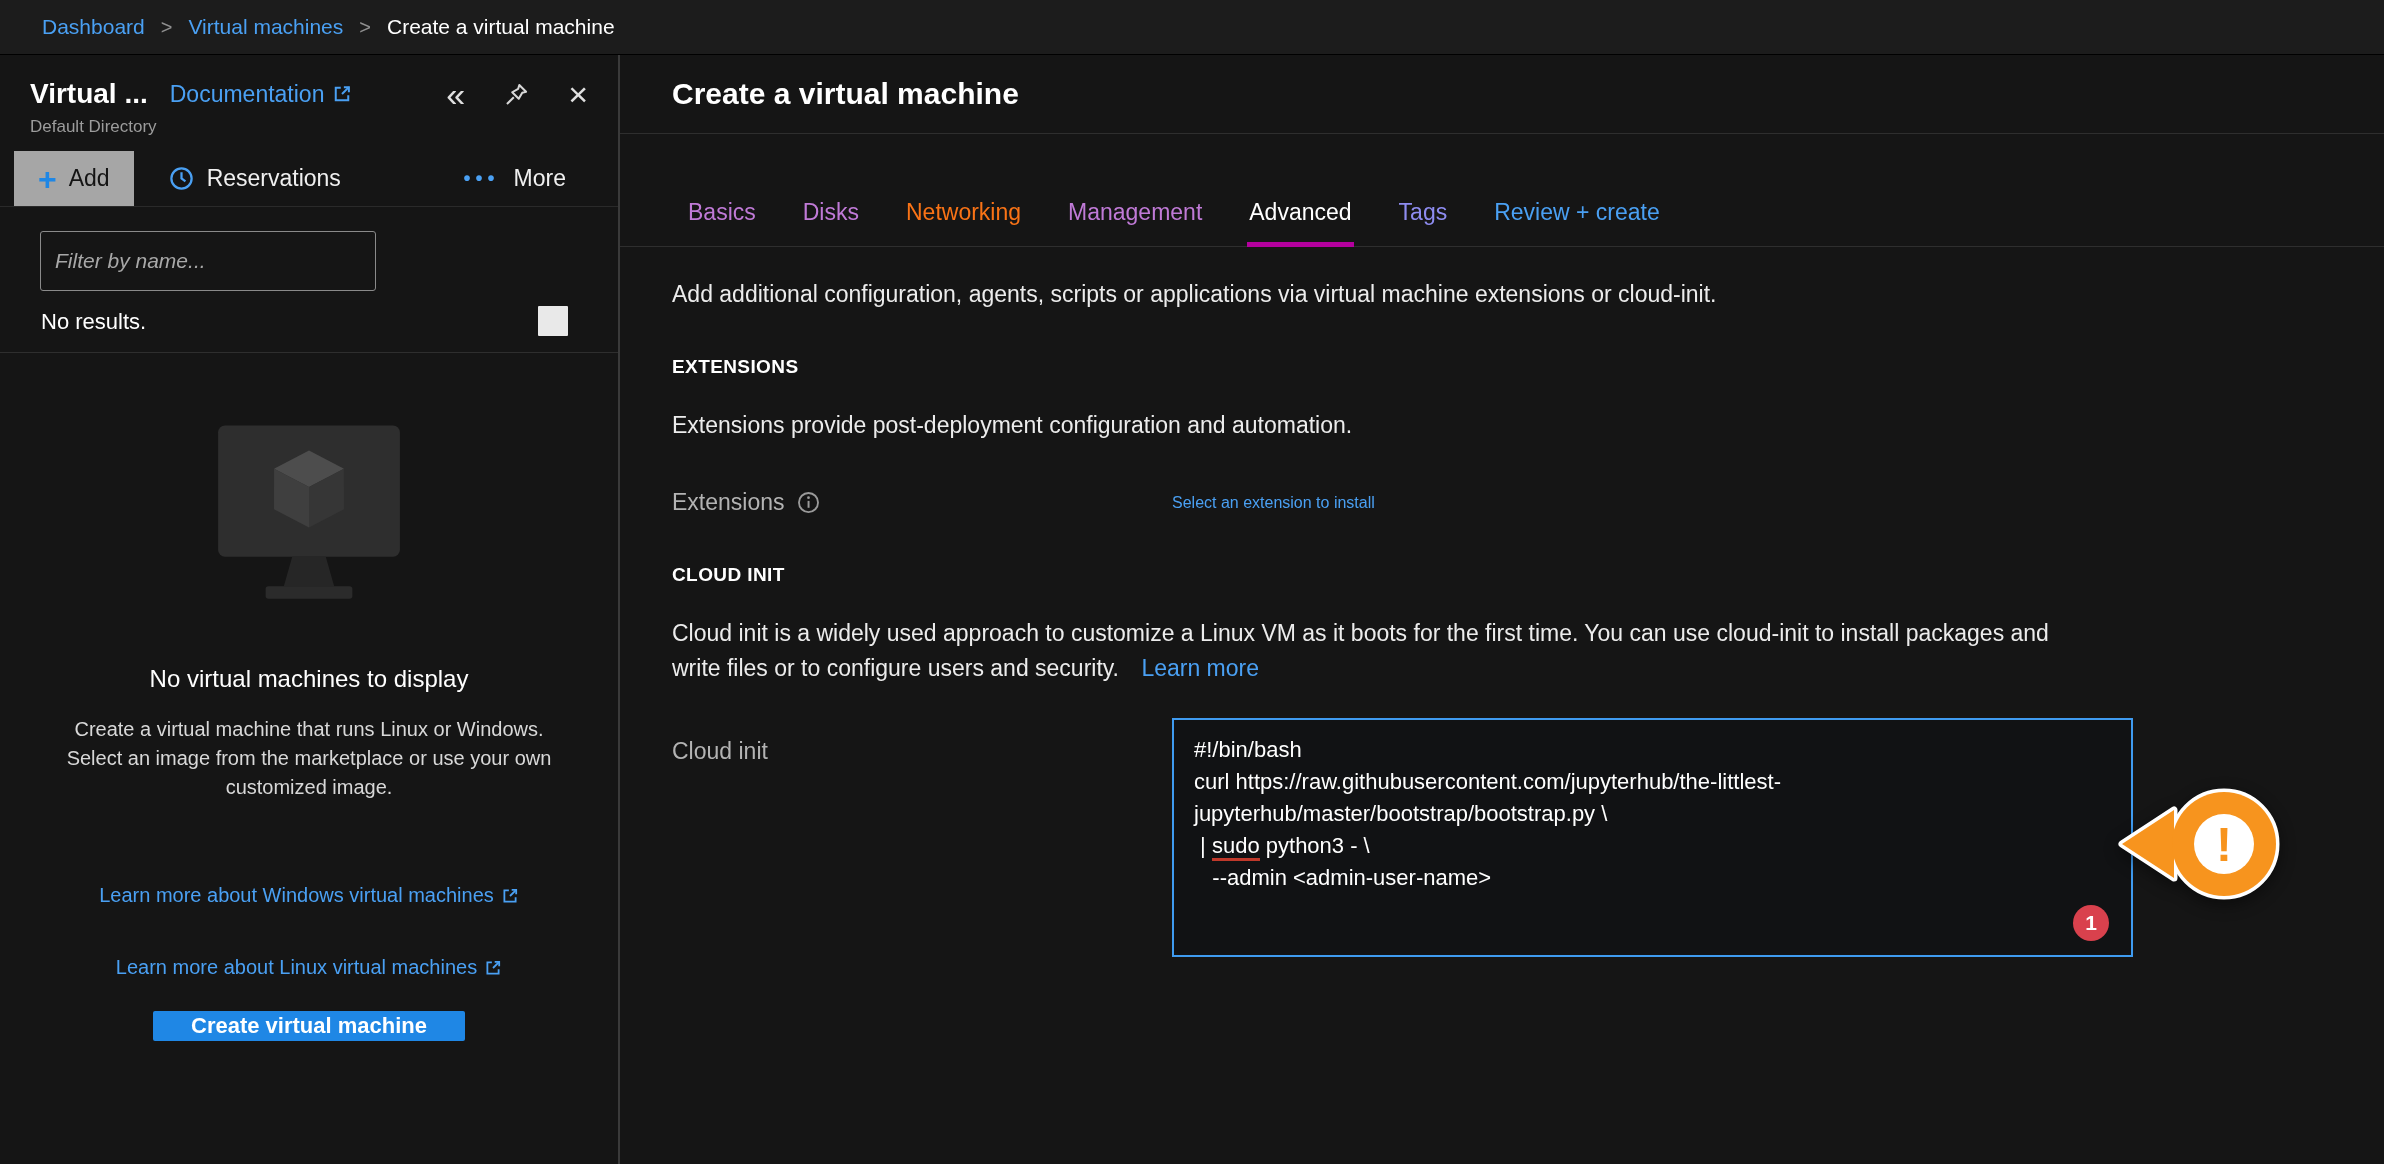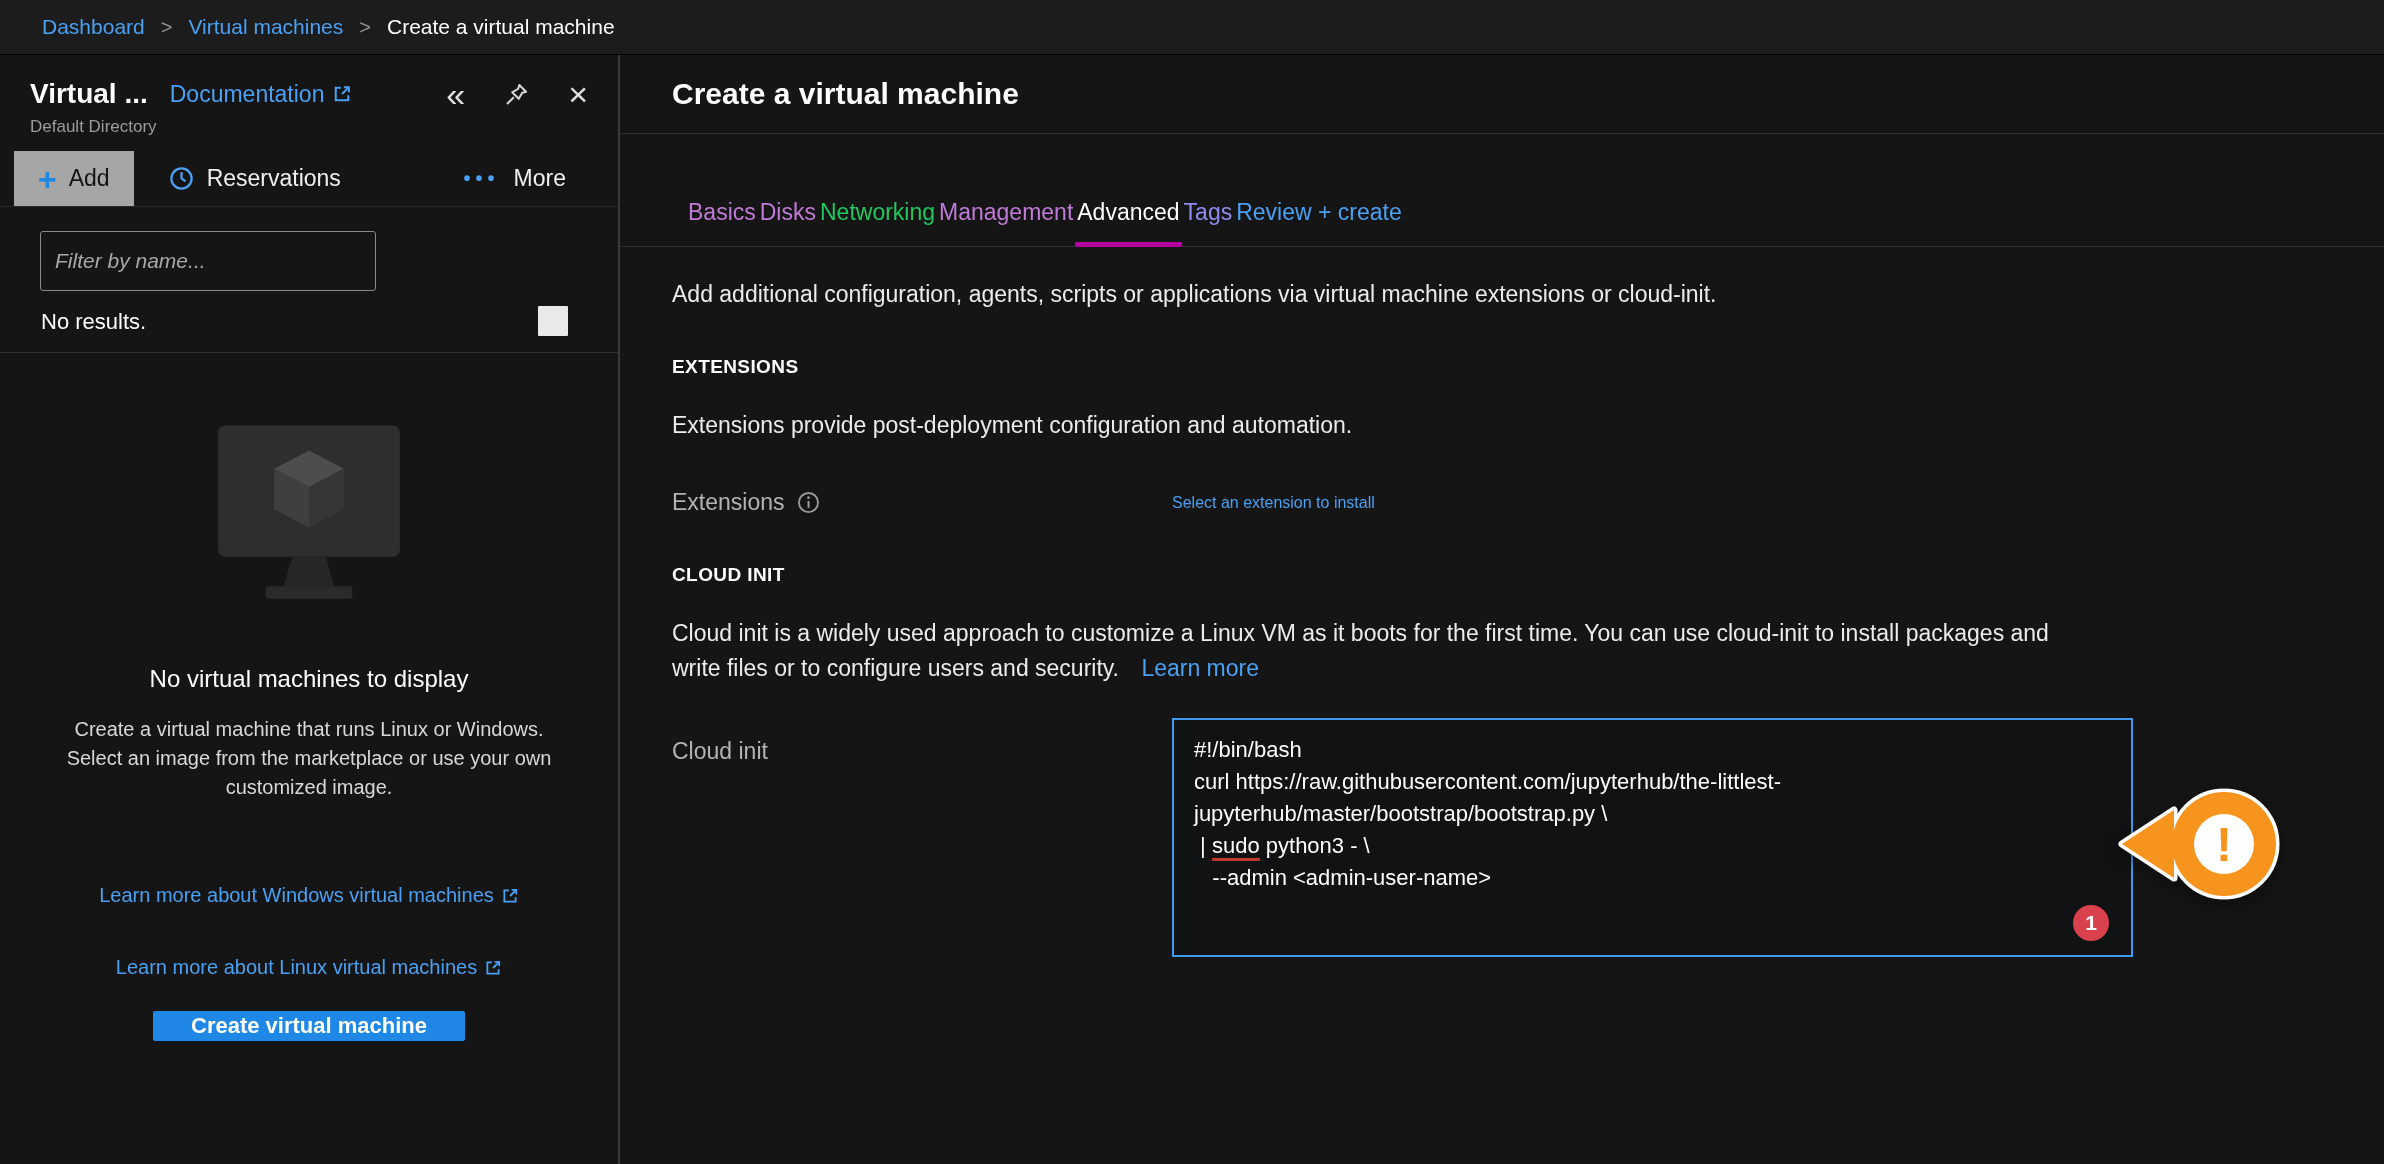--- a/index.html
+++ b/index.html
@@ -72,21 +72,21 @@
   .create-btn { margin-top: 32px; background: #1f87e5; color: #ffffff; border: none; border-radius: 2px;
                 font-size: 22px; font-weight: bold; padding: 2px 38px; cursor: pointer; }
 
   
   .main { flex: 1; display: flex; flex-direction: column; background: #151515; }
   .main-header { height: 79px; flex: 0 0 79px; border-bottom: 1px solid #2e2e2e; display: flex;
                  align-items: center; padding-left: 52px; }
   .page-title { font-size: 30px; font-weight: bold; margin: 0; color: #ffffff; }
 
   .tab-strip { height: 113px; flex: 0 0 113px; border-bottom: 1px solid #2e2e2e; display: flex;
-               align-items: flex-end; padding-left: 66px; }
+               align-items: flex-end; gap: 43px; padding-left: 66px; }
   .tab { background: none; border: none; font-size: 23px; padding: 0 2px 16px;
          border-bottom: 5px solid transparent; margin-bottom: -1px; cursor: pointer; }
 
   .main-body { padding-left: 52px; }
   .intro { margin: 34px 0 0; font-size: 23px; color: #ececec; }
   .section-header { margin: 48px 0 0; font-size: 19px; font-weight: bold; color: #ffffff; letter-spacing: 0.4px; }
   .section-desc { margin: 30px 0 0; font-size: 23px; color: #ececec; max-width: 1400px; line-height: 35px; }
   .field-row { display: flex; align-items: center; margin-top: 46px; }
   .field-row.cloud { align-items: flex-start; margin-top: 32px; }
   .field-label { width: 500px; flex: 0 0 500px; color: #b3b3b3; font-size: 23px; display: flex;
@@ -210,21 +210,21 @@
   </aside>
 
   <main class="main">
     <header class="main-header">
       <h1 class="page-title">Create a virtual machine</h1>
     </header>
 
     <nav class="tab-strip" id="tabs">
         <button class="tab" style="color: rgb(192, 122, 215);">Basics</button>
         <button class="tab" style="color: rgb(192, 122, 215);">Disks</button>
-        <button class="tab" style="color: #22c55e;">Networking</button>
+        <button class="tab" style="color: #f97316;">Networking</button>
         <button class="tab" style="color: rgb(192, 122, 215);">Management</button>
         <button class="tab active" style="color: rgb(255, 255, 255); border-bottom-color: rgb(180, 0, 158);">Advanced</button>
         <button class="tab" style="color: rgb(142, 140, 240);">Tags</button>
         <button class="tab" style="color: rgb(74, 160, 243);">Review + create</button>
       </nav>
 
     <div class="main-body">
       <p class="intro">Add additional configuration, agents, scripts or applications via virtual machine extensions or cloud-init.</p>
 
       <h4 class="section-header">EXTENSIONS</h4>

